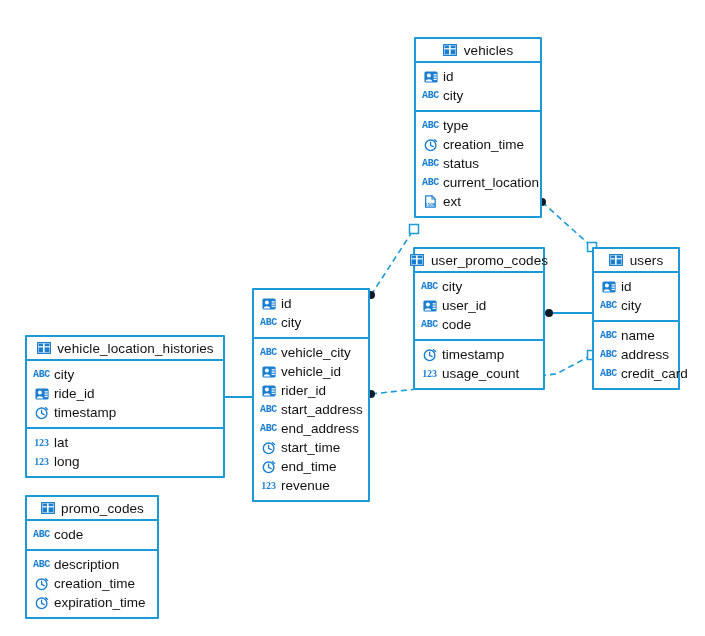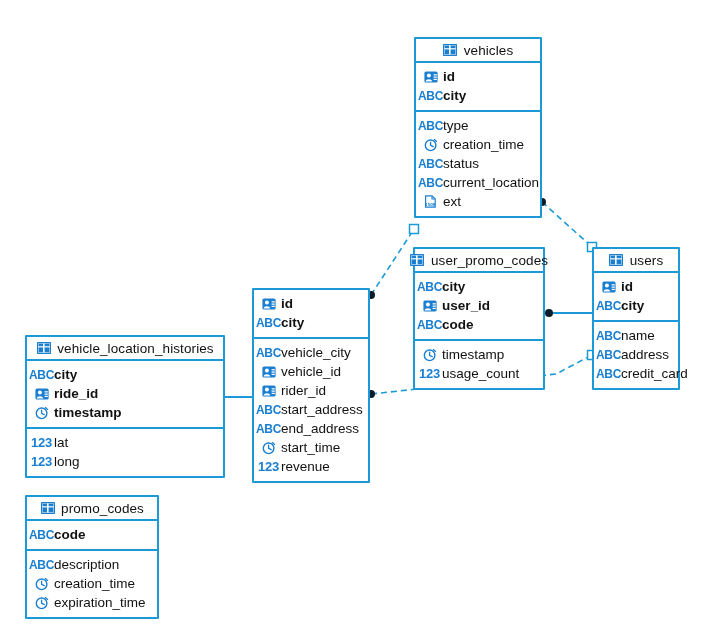--- a/index.html
+++ b/index.html
@@ -49,39 +49,39 @@
     height:19px;
     padding:0 7px;
     box-sizing:border-box;
     white-space:nowrap;
   }
   .col-name{
     font-size:13.5px;
     color:#111111;
     line-height:1;
   }
-  .pk .col-name{font-weight:bold;}
+  .pk .col-name{font-weight:normal;}
 
   
   .ic{
     width:15px;height:15px;
     flex:0 0 15px;
     display:inline-flex;align-items:center;justify-content:center;
   }
   .ic svg{display:block;}
   .ic-abc{
-    font-family:Liberation Sans, sans-serif;
-    font-size:12px;font-weight:bold;
+    font-family:Liberation Mono, monospace;
+    font-size:10px;font-weight:bold;
     color:#1b7fd1;
     letter-spacing:-0.3px;
     line-height:1;
   }
   .ic-123{
-    font-family:Liberation Sans, sans-serif;
-    font-size:13px;font-weight:bold;
+    font-family:Liberation Serif, serif;
+    font-size:10px;font-weight:bold;
     color:#1b7fd1;
     letter-spacing:-0.2px;
     line-height:1;
   }
 </style>
 </head>
 <body>
 
 <div id="canvas">
 
@@ -341,20 +341,30 @@
           <span class="ic">
             <svg width="14" height="14" viewBox="0 0 14 14">
               <circle cx="6.6" cy="7.3" r="5.3" fill="#ffffff" stroke="#1b7fd1" stroke-width="1.4"></circle>
               <path d="M6.6 4.1 L6.6 7.3 L9.2 8.6" fill="none" stroke="#1b7fd1" stroke-width="1.3" stroke-linecap="round"></path>
               <path d="M10.4 1.6 L12.6 3.4" fill="none" stroke="#1b7fd1" stroke-width="1.3" stroke-linecap="round"></path>
             </svg>
           </span>
           <span class="col-name">start_time</span>
         </div>
         <div class="row">
+          <span class="ic">
+            <svg width="14" height="14" viewBox="0 0 14 14">
+              <circle cx="6.6" cy="7.3" r="5.3" fill="#ffffff" stroke="#1b7fd1" stroke-width="1.4"></circle>
+              <path d="M6.6 4.1 L6.6 7.3 L9.2 8.6" fill="none" stroke="#1b7fd1" stroke-width="1.3" stroke-linecap="round"></path>
+              <path d="M10.4 1.6 L12.6 3.4" fill="none" stroke="#1b7fd1" stroke-width="1.3" stroke-linecap="round"></path>
+            </svg>
+          </span>
+          <span class="col-name">end_time</span>
+        </div>
+        <div class="row">
           <span class="ic ic-123">123</span>
           <span class="col-name">revenue</span>
         </div>
       </div>
     </div>
     <div class="table" style="left: 25px; top: 335px; width: 200px;">
       <div class="t-header">
         <span class="ic">
           <svg width="14" height="12" viewBox="0 0 14 12">
             <rect x="0.5" y="0.5" width="13" height="11" rx="1" fill="#ffffff" stroke="#1b7fd1" stroke-width="1.4"></rect>

